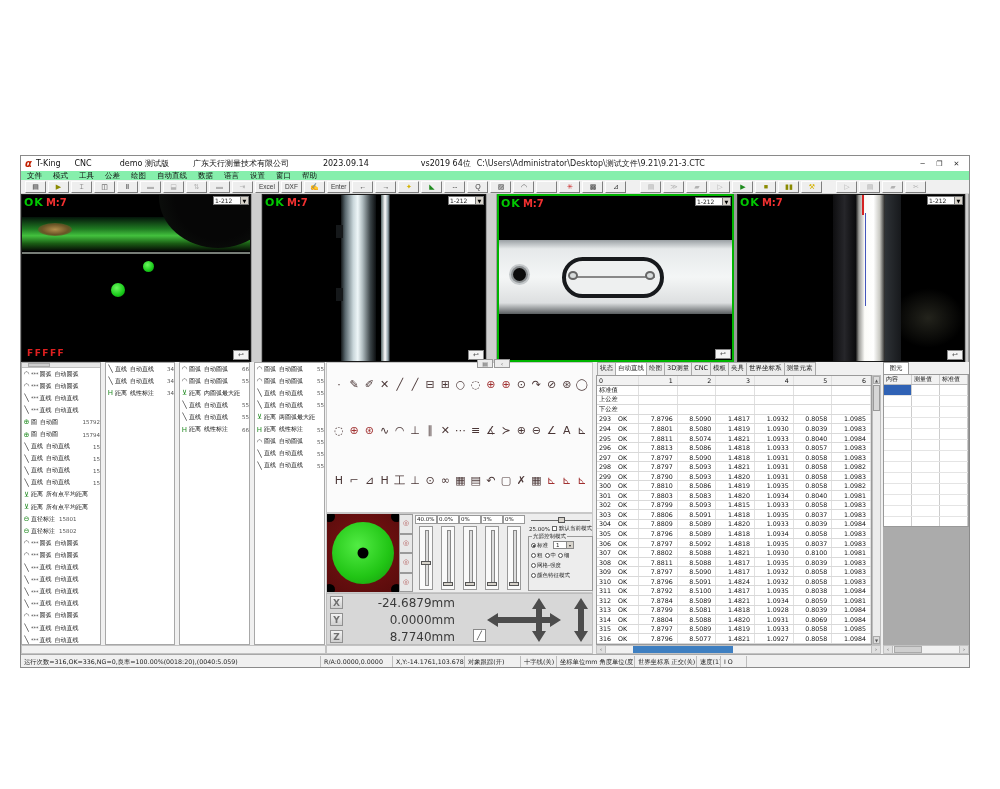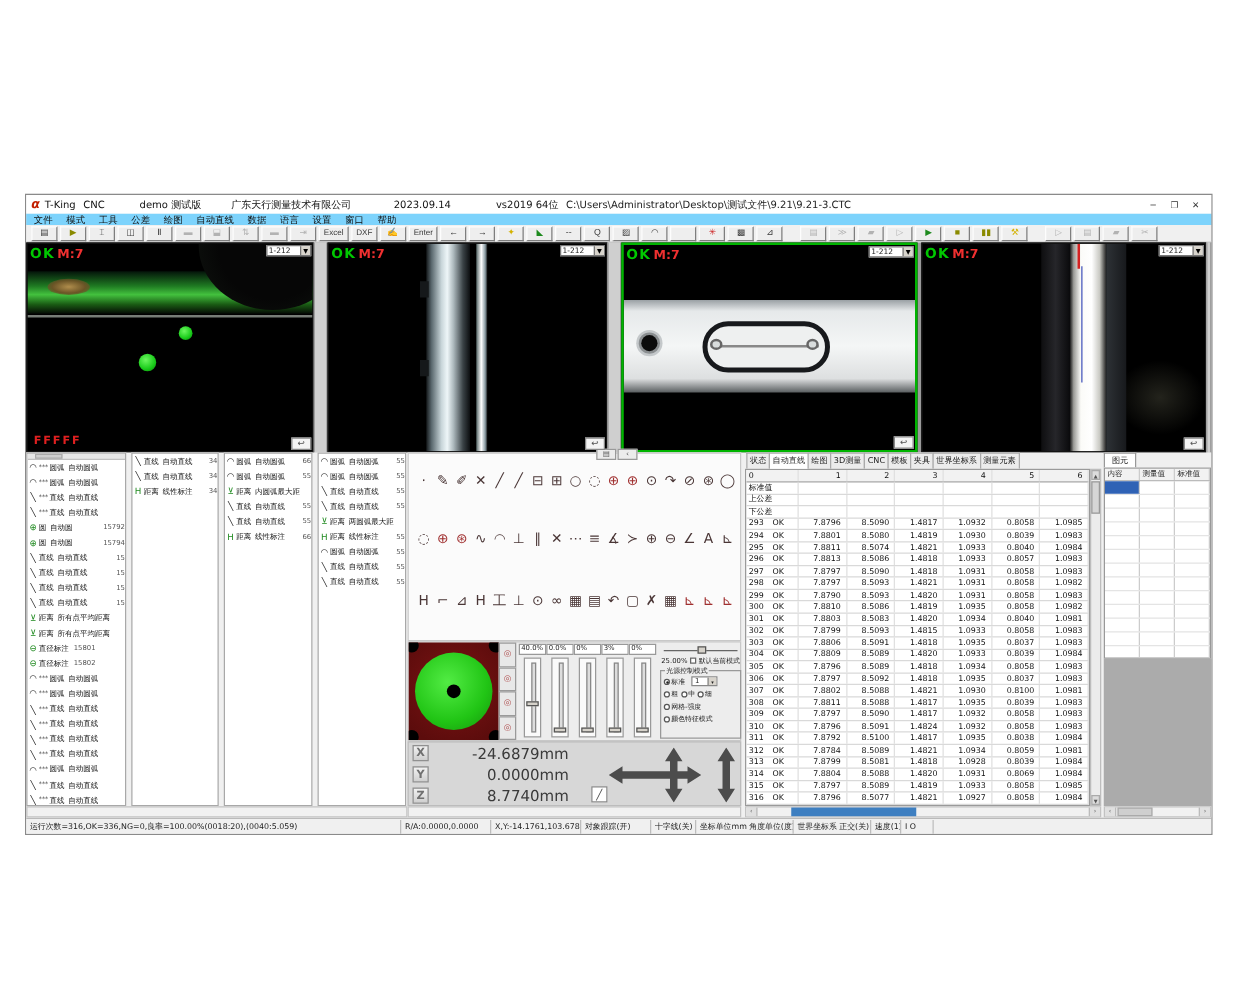--- a/index.html
+++ b/index.html
@@ -3,29 +3,29 @@
 <meta charset="utf-8">
 <style>
   * { margin:0; padding:0; box-sizing:border-box; }
   body { font-family:"DejaVu Sans","Liberation Sans",sans-serif; background:#fff; }
   #root { position:relative; width:1000px; height:789px; background:#fff; overflow:hidden; }
   #win { position:absolute; left:20px; top:155px; width:950px; height:513px; background:#f0f0f0; border:1px solid #8a8a8a; }
 
   
   #titlebar { display:flex; align-items:center; height:15px; background:#fff; font-size:8px; color:#111; padding:0 4px; white-space:nowrap; }
   .t-logo { color:#c22000; font-weight:bold; font-style:italic; font-size:10px; margin-right:4px; }
-  .t-app { margin-right:6px; } .t-mode { margin-right:28px; }
+  .t-app { margin-right:14px; } .t-mode { margin-right:28px; }
   .t-ver { margin-right:24px; } .t-comp { margin-right:34px; }
-  .t-date { margin-right:36px; } .t-build { margin-right:6px; }
+  .t-date { margin-right:52px; } .t-build { margin-right:6px; }
   .t-path { color:#222; }
   .t-btns { margin-left:auto; display:flex; }
   .t-btn { width:17px; text-align:center; font-size:7px; color:#333; cursor:default; }
 
   
-  #menubar { height:9px; display:flex; gap:11px; padding-left:6px; font-size:7.5px; line-height:9px; color:#111; background:#7dd3fc; }
+  #menubar { height:9px; display:flex; gap:11px; padding-left:6px; font-size:7.5px; line-height:9px; color:#111; background:#86efac; }
   .menu-item { cursor:default; }
 
   
   #toolbar { height:14px; display:flex; align-items:center; gap:2px; padding-left:4px; background:#f0f0f0; border-bottom:1px solid #d6d6d6; }
   .tb { height:12px; min-width:21px; font-size:7px; line-height:9px; color:#3a3a3a; background:#eeeeee; border:1px solid; border-color:#fdfdfd #7e7e7e #7e7e7e #fdfdfd; text-align:center; padding:0 1px; }
   .tb.txt { font-size:6.5px; padding:0 3px; }
   .tb.dis { color:#b2b2b2; }
   .tb.c-olive { color:#8a8a00; } .tb.c-green { color:#1e8a1e; }
   .tb.c-yellow { color:#d4b200; } .tb.c-red { color:#cc2222; }
   .tb-sp { width:10px; }

